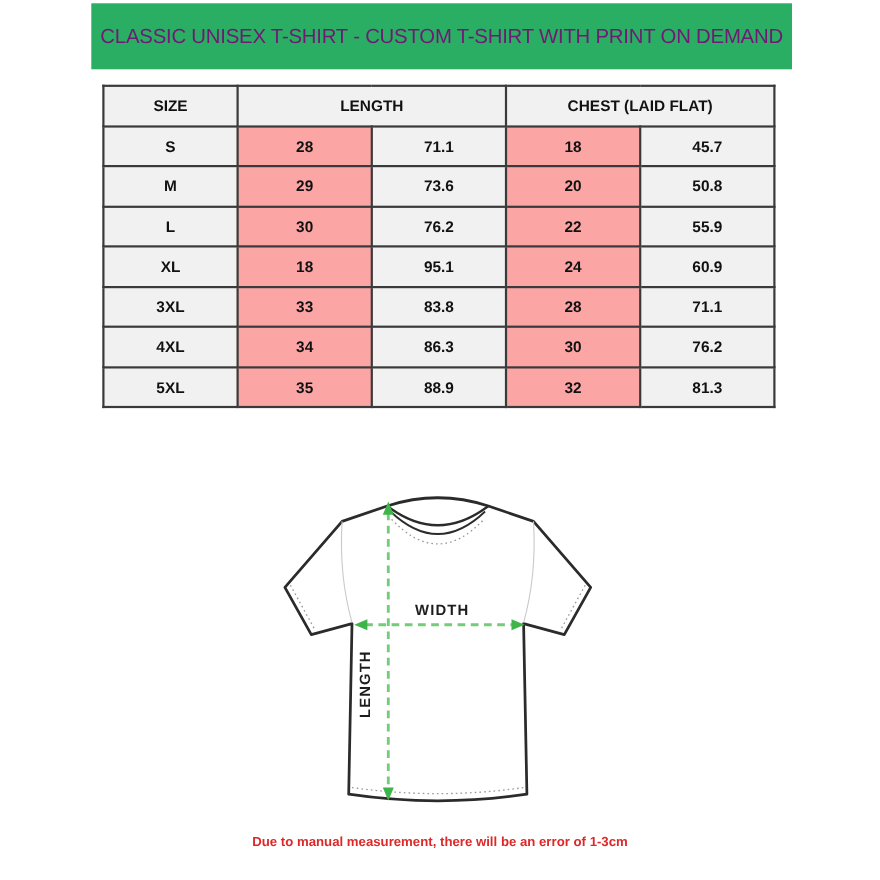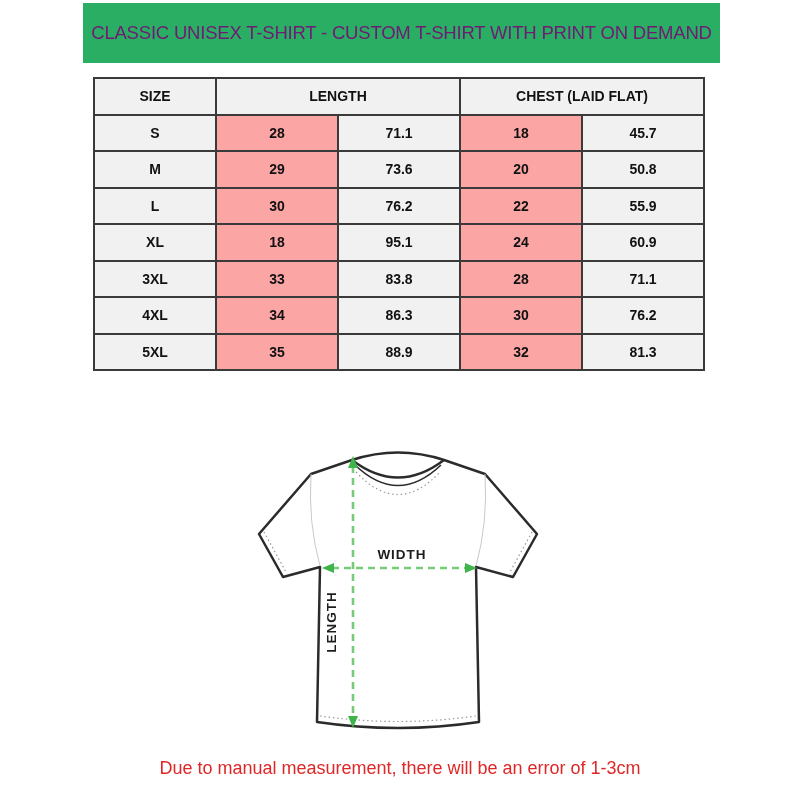--- a/index.html
+++ b/index.html
@@ -33,21 +33,21 @@
   .stitch{fill:none;stroke:#9a9a9a;stroke-width:1.2;stroke-dasharray:1.5 2.8;}
   .seam{fill:none;stroke:#c9c9c9;stroke-width:1;}
   .meas{stroke:var(--arrow-green,#74cc79);stroke-width:2.6;stroke-dasharray:7 5;fill:none;}
   .ah{fill:var(--arrowhead-green,#3eb44a);}
   .dlabel{
     font-family:"Liberation Sans",sans-serif;font-weight:700;font-size:13.5px;
     fill:#1d1d1d;letter-spacing:1px;
   }
   .note{
     position:absolute;left:0;top:758px;width:800px;text-align:center;
-    font-weight:400;font-size:18px;color:var(--note-red,#df2727);
+    font-weight:700;font-size:12px;color:var(--note-red,#df2727);
   }
 </style>
 </head>
 <body>
 
 <div class="page">
 
   <div class="banner">
     <span>CLASSIC UNISEX T-SHIRT - CUSTOM T-SHIRT WITH PRINT ON DEMAND</span>
   </div>

